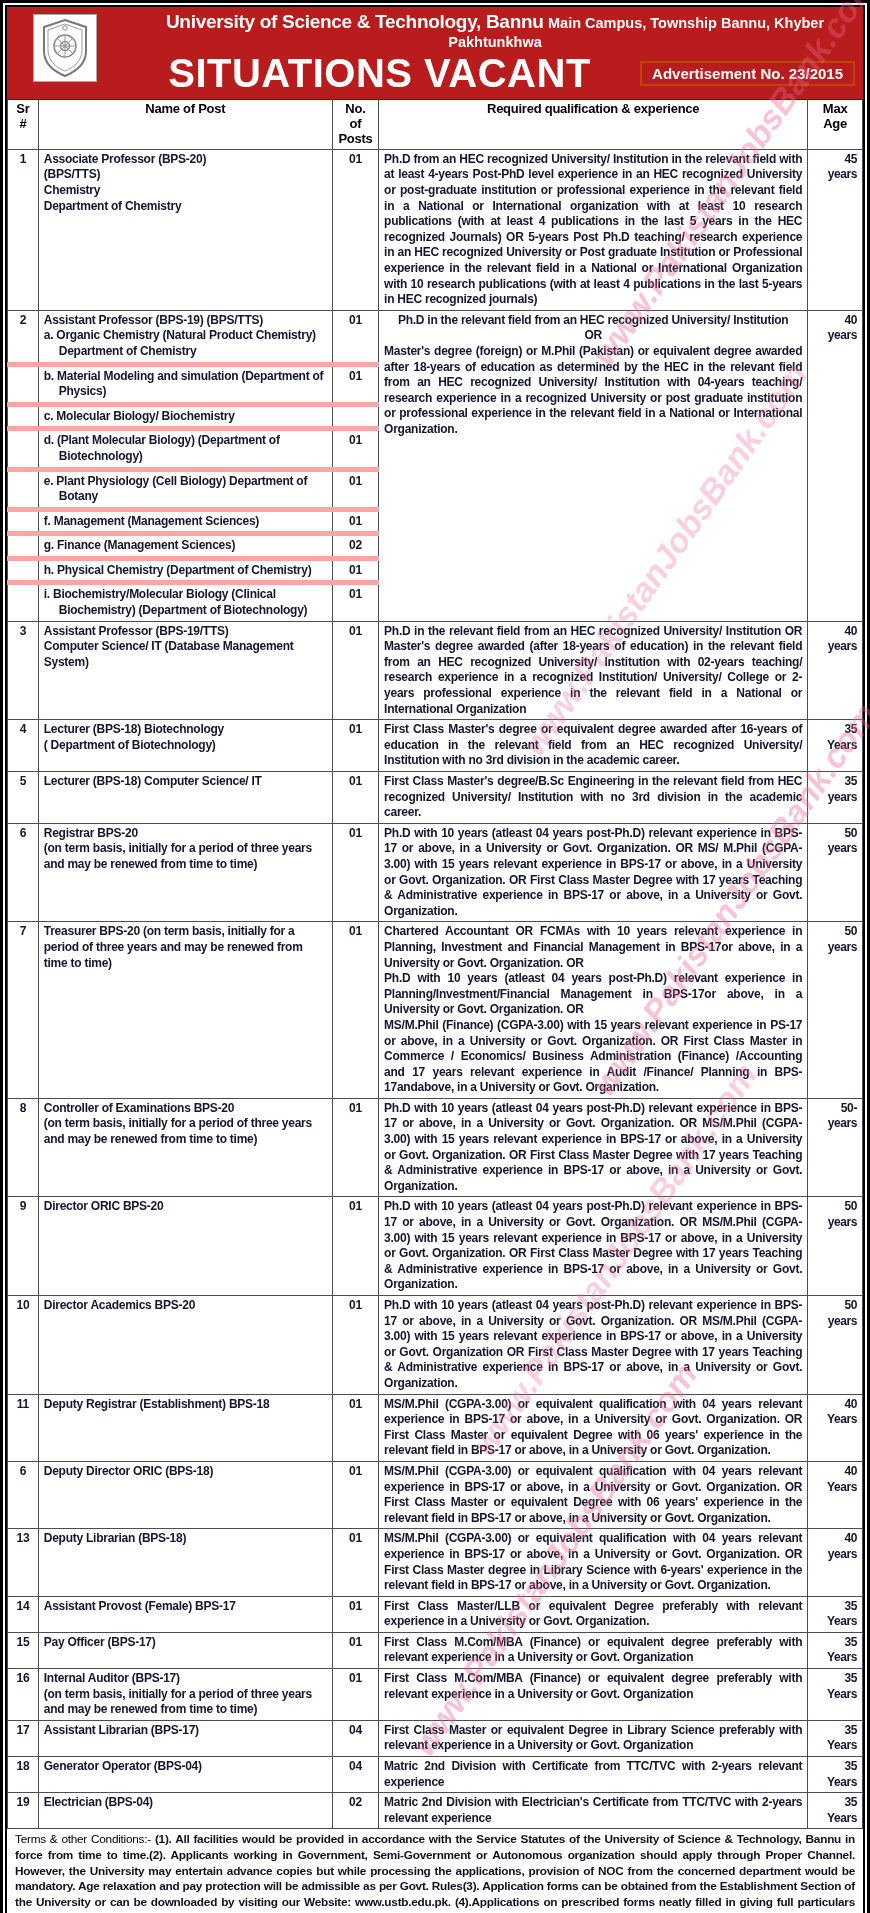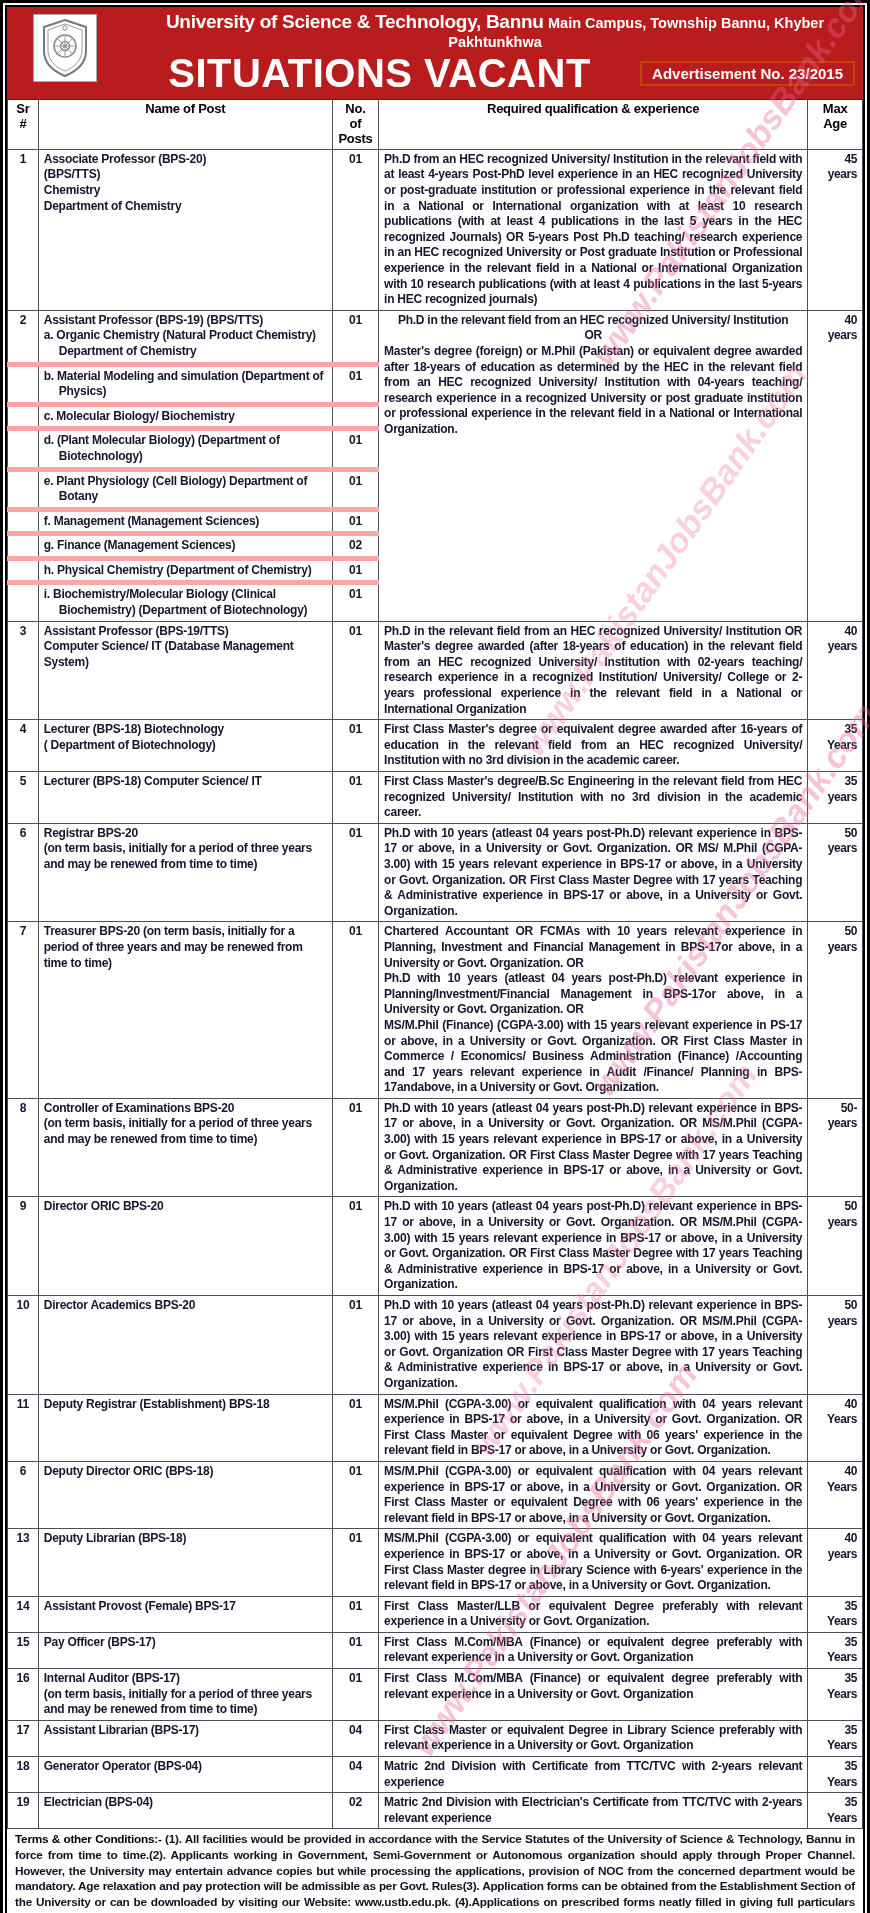--- a/index.html
+++ b/index.html
@@ -40,21 +40,21 @@
   td.col-posts { text-align:center; }
   td.col-qual p { margin:0; text-align:justify; }
   td.col-qual p.center { text-align:center; }
   td.col-age { text-align:right; padding:2px 1px; letter-spacing:-0.4px; }
   td.vc { vertical-align:middle; }
   .hang { padding-left:15px; text-indent:-15px; }
 
   
   .terms { position:relative; padding:3px 8px 4px; font-size:11.8px; font-weight:700;
            color:#101020; text-align:justify; line-height:1.33; letter-spacing:-0.25px; }
-  .terms-label { font-weight:700; color:#000; }
+  .terms-label { font-weight:400; color:#000; }
 
   
   .watermark { position:absolute; font-size:34px; font-weight:700; font-style:italic;
                color:rgba(236,100,145,0.38); transform:rotate(-55deg); white-space:nowrap;
                pointer-events:none; z-index:5; }
 </style>
 </head>
 <body>
 
 <div id="page">

